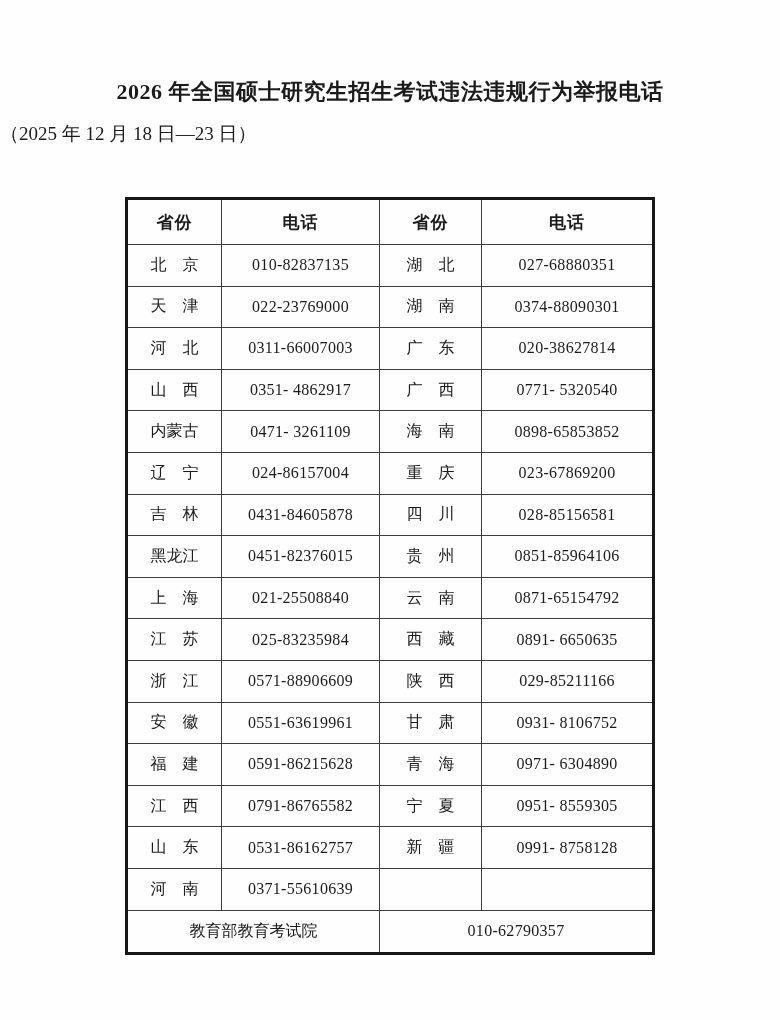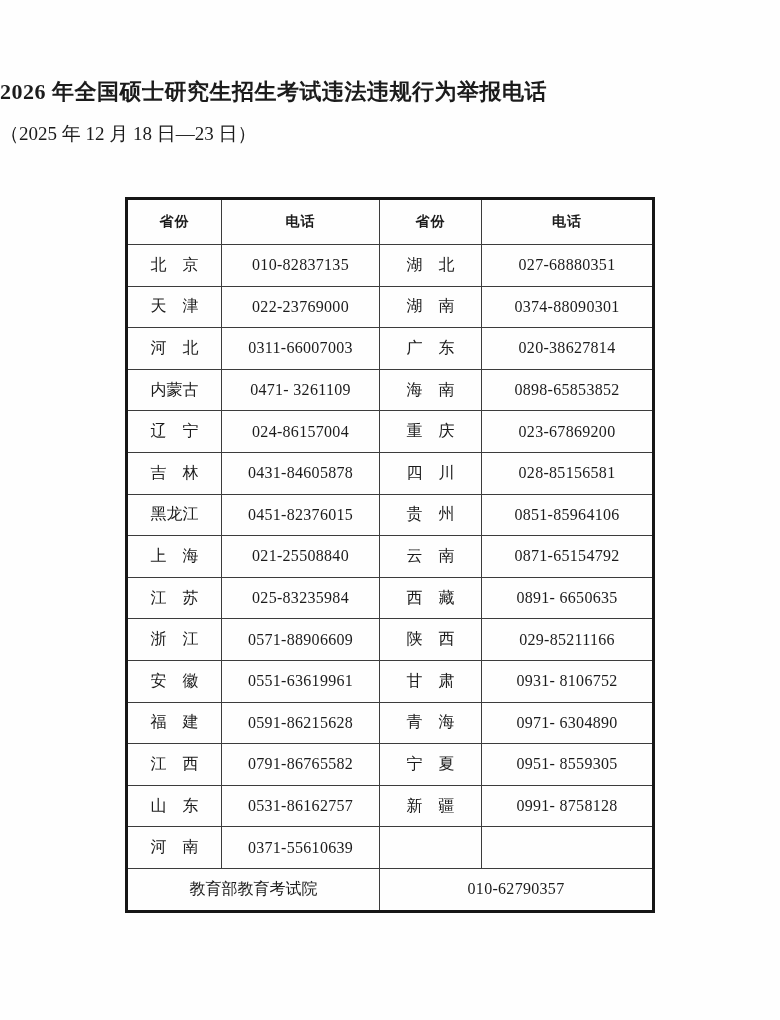--- a/index.html
+++ b/index.html
@@ -17,20 +17,21 @@
   .page {
     position: relative;
     width: 780px;
     height: 1020px;
     background: #fefefe;
     overflow: hidden;
   }
   .doc-title {
     margin: 0;
     padding-top: 78px;
+    text-align: center;
     font-size: 22px;
     font-weight: 600;
     letter-spacing: 0.5px;
     line-height: 28px;
   }
   .doc-subtitle {
     margin: 0;
     padding-top: 16px;
     text-align: left;
     font-size: 19px;
@@ -52,21 +53,21 @@
   table.phone-table td {
     border: 1px solid #3c3c3c;
     text-align: center;
     vertical-align: middle;
     padding: 0;
     overflow: hidden;
     white-space: nowrap;
   }
   table.phone-table thead th {
     height: 44px;
-    font-size: 14px;
+    font-size: 17px;
     font-weight: 700;
     letter-spacing: 1px;
   }
   table.phone-table tbody td {
     height: 40.6px;
     font-size: 16px;
   }
   td.province {
     font-size: 16px;
   }
@@ -122,20 +123,26 @@
             <td class="province">湖　南</td>
             <td class="phone">0374-88090301</td>
           </tr>
           <tr>
             <td class="province">河　北</td>
             <td class="phone">0311-66007003</td>
             <td class="province">广　东</td>
             <td class="phone">020-38627814</td>
           </tr>
           <tr>
+            <td class="province">山　西</td>
+            <td class="phone">0351- 4862917</td>
+            <td class="province">广　西</td>
+            <td class="phone">0771- 5320540</td>
+          </tr>
+          <tr>
             <td class="province">内蒙古</td>
             <td class="phone">0471- 3261109</td>
             <td class="province">海　南</td>
             <td class="phone">0898-65853852</td>
           </tr>
           <tr>
             <td class="province">辽　宁</td>
             <td class="phone">024-86157004</td>
             <td class="province">重　庆</td>
             <td class="phone">023-67869200</td>

